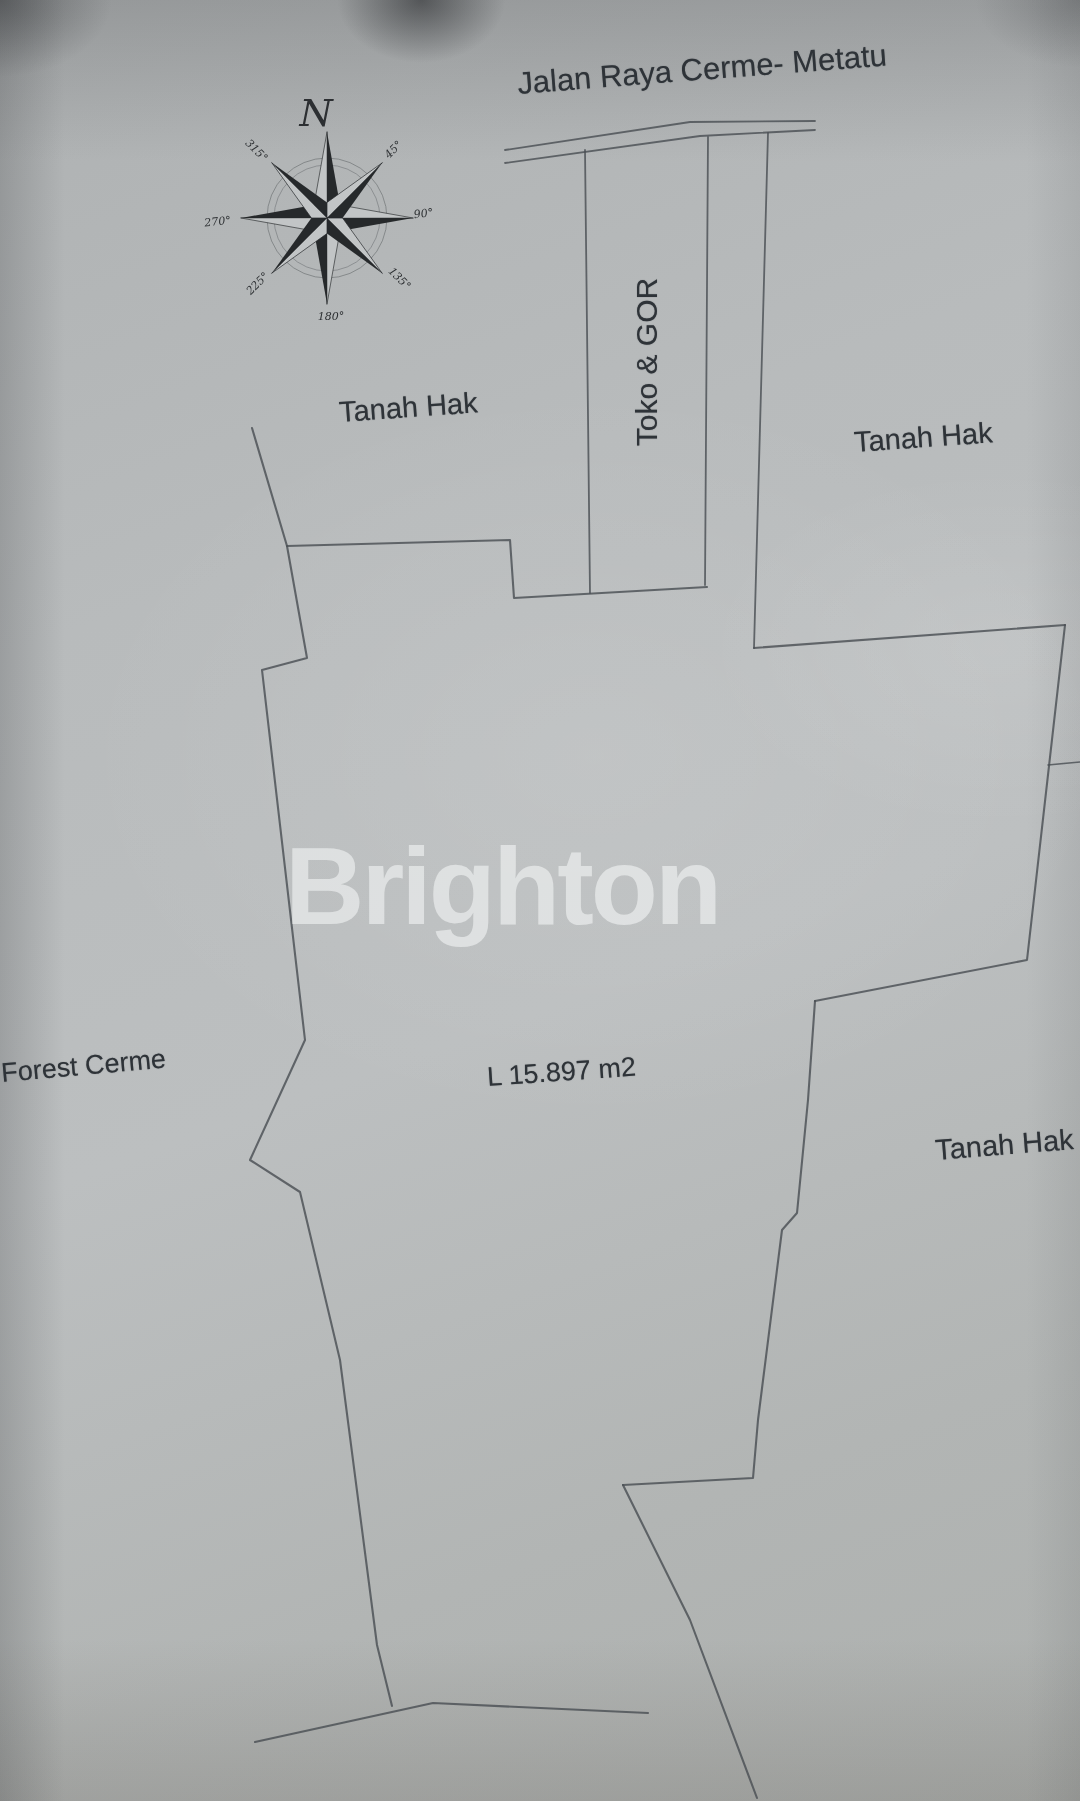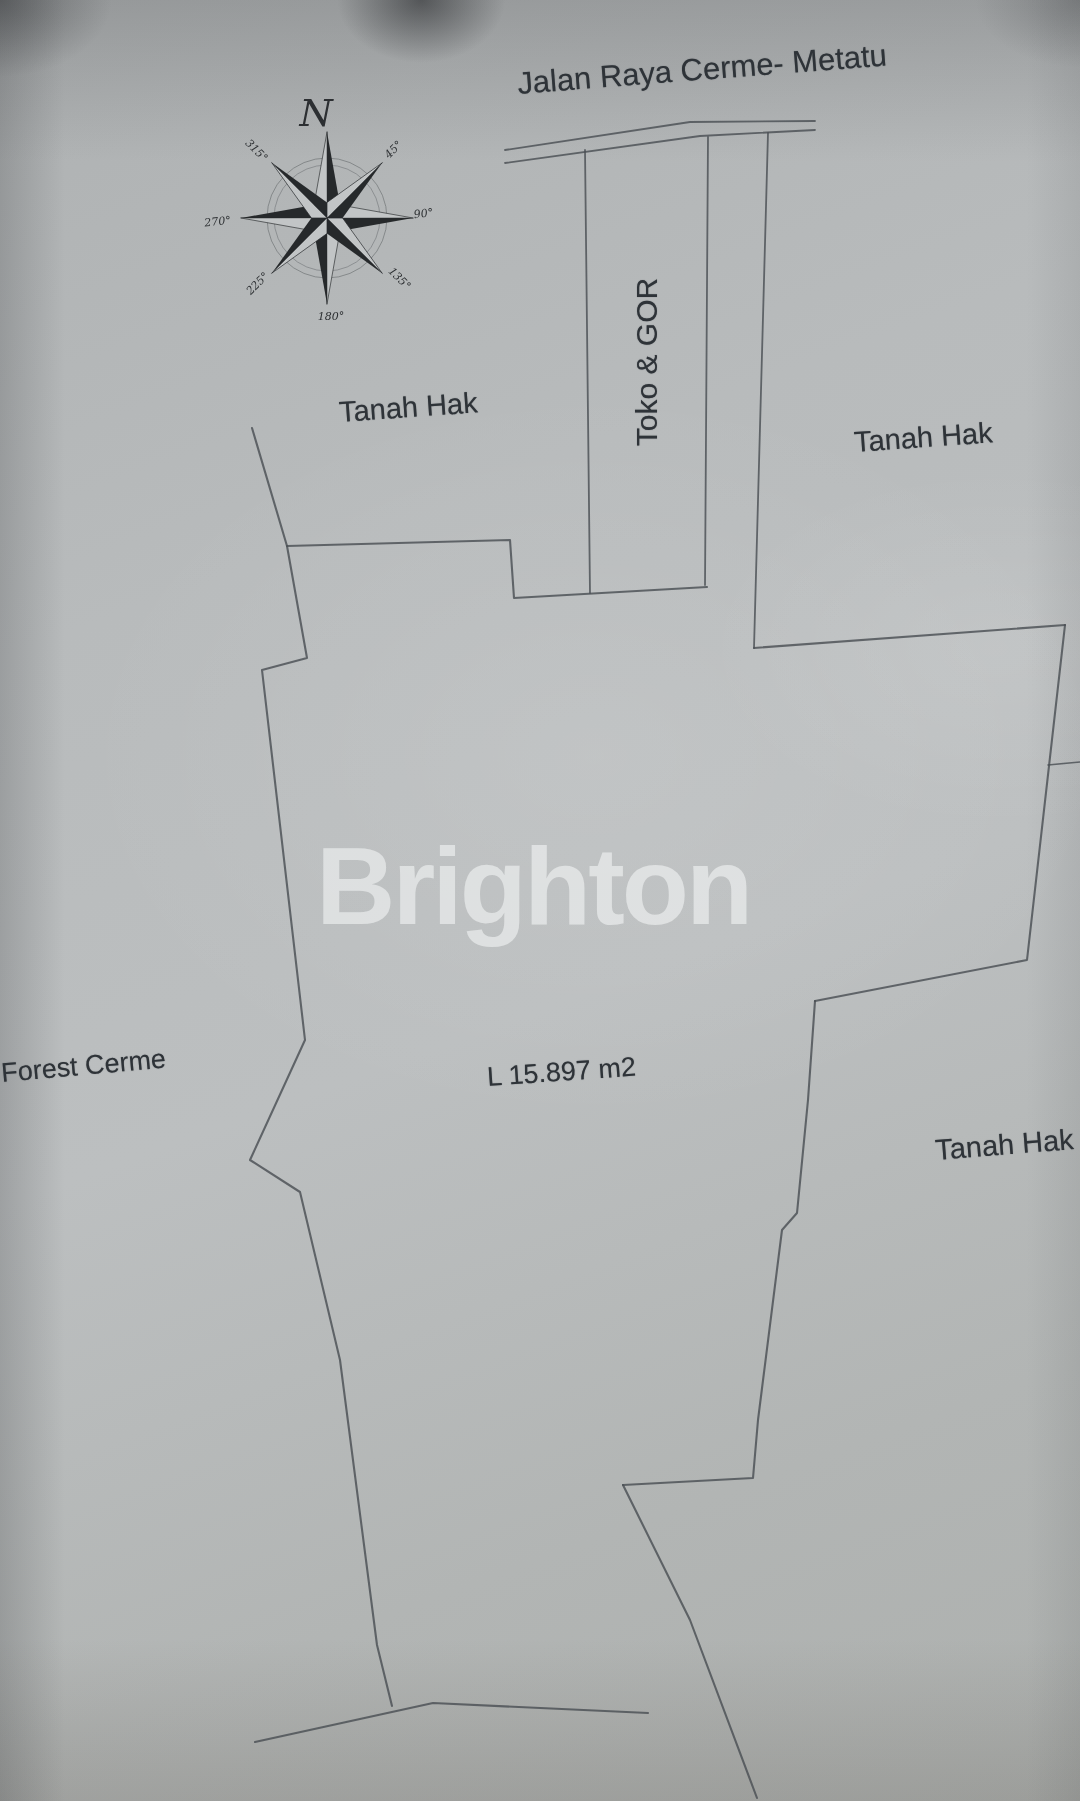--- a/index.html
+++ b/index.html
@@ -123,13 +123,13 @@
 <div class="label" style="left:853px;top:426px;font-size:29px;transform:rotate(-4deg);transform-origin:left top;">Tanah Hak</div>
 
 <div class="label" style="left:647px;top:362px;font-size:30px;transform:translate(-50%,-50%) rotate(-90deg);">Toko &amp; GOR</div>
 
 <div class="label" style="left:0px;top:1058px;font-size:27px;transform:rotate(-5deg);transform-origin:left top;">Forest Cerme</div>
 
 <div class="label" style="left:486px;top:1062px;font-size:27px;transform:rotate(-4deg);transform-origin:left top;">L 15.897 m2</div>
 
 <div class="label" style="left:934px;top:1134px;font-size:29px;transform:rotate(-4.5deg);transform-origin:left top;">Tanah Hak</div>
 
-<div class="watermark" style="left:316px;top:822px;font-size:110px;">Brighton</div>
+<div class="watermark" style="left:285px;top:822px;font-size:110px;">Brighton</div>
 
 </body></html>

